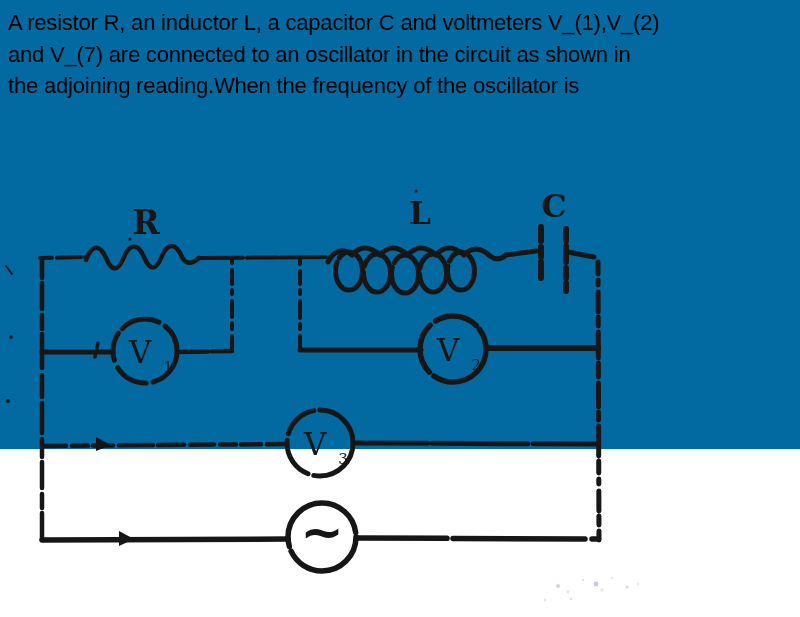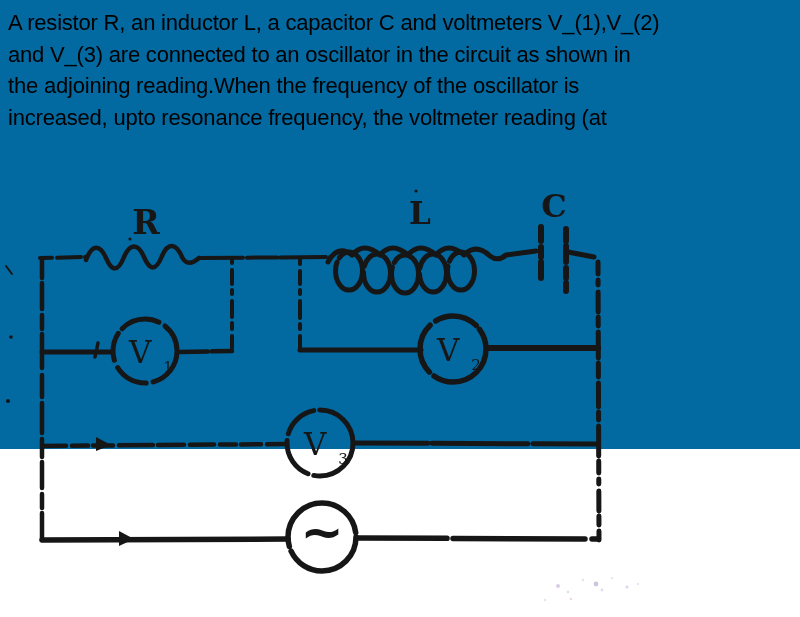--- a/index.html
+++ b/index.html
@@ -15,23 +15,22 @@
   .lbl{fill:#161616;font-family:"DejaVu Serif", serif;font-weight:bold;}
   .vlbl{fill:#161616;font-family:"DejaVu Serif", serif;}
 </style>
 </head>
 <body>
 
 <div id="page">
 
   <div class="question">
     <div class="qline">A resistor R, an inductor L, a capacitor C and voltmeters V_(1),V_(2)</div>
-    <div class="qline">and V_(3) are connected to an oscillator in the circuit as shown in</div>
+    <div class="qline">and V_(7) are connected to an oscillator in the circuit as shown in</div>
     <div class="qline">the adjoining reading.When the frequency of the oscillator is</div>
-    <div class="qline">increased, upto resonance frequency, the voltmeter reading (at</div>
   </div>
 
   <svg id="circuit-svg" width="800" height="432" viewBox="0 185 800 432">
 
     <g>
       <path class="ink" d="M6,266 L12,274" stroke-width="2"></path>
       <circle cx="11" cy="337" r="1.8" fill="#161616" stroke="none"></circle>
       <circle cx="8" cy="401" r="2" fill="#161616" stroke="none"></circle>
     </g>
 

